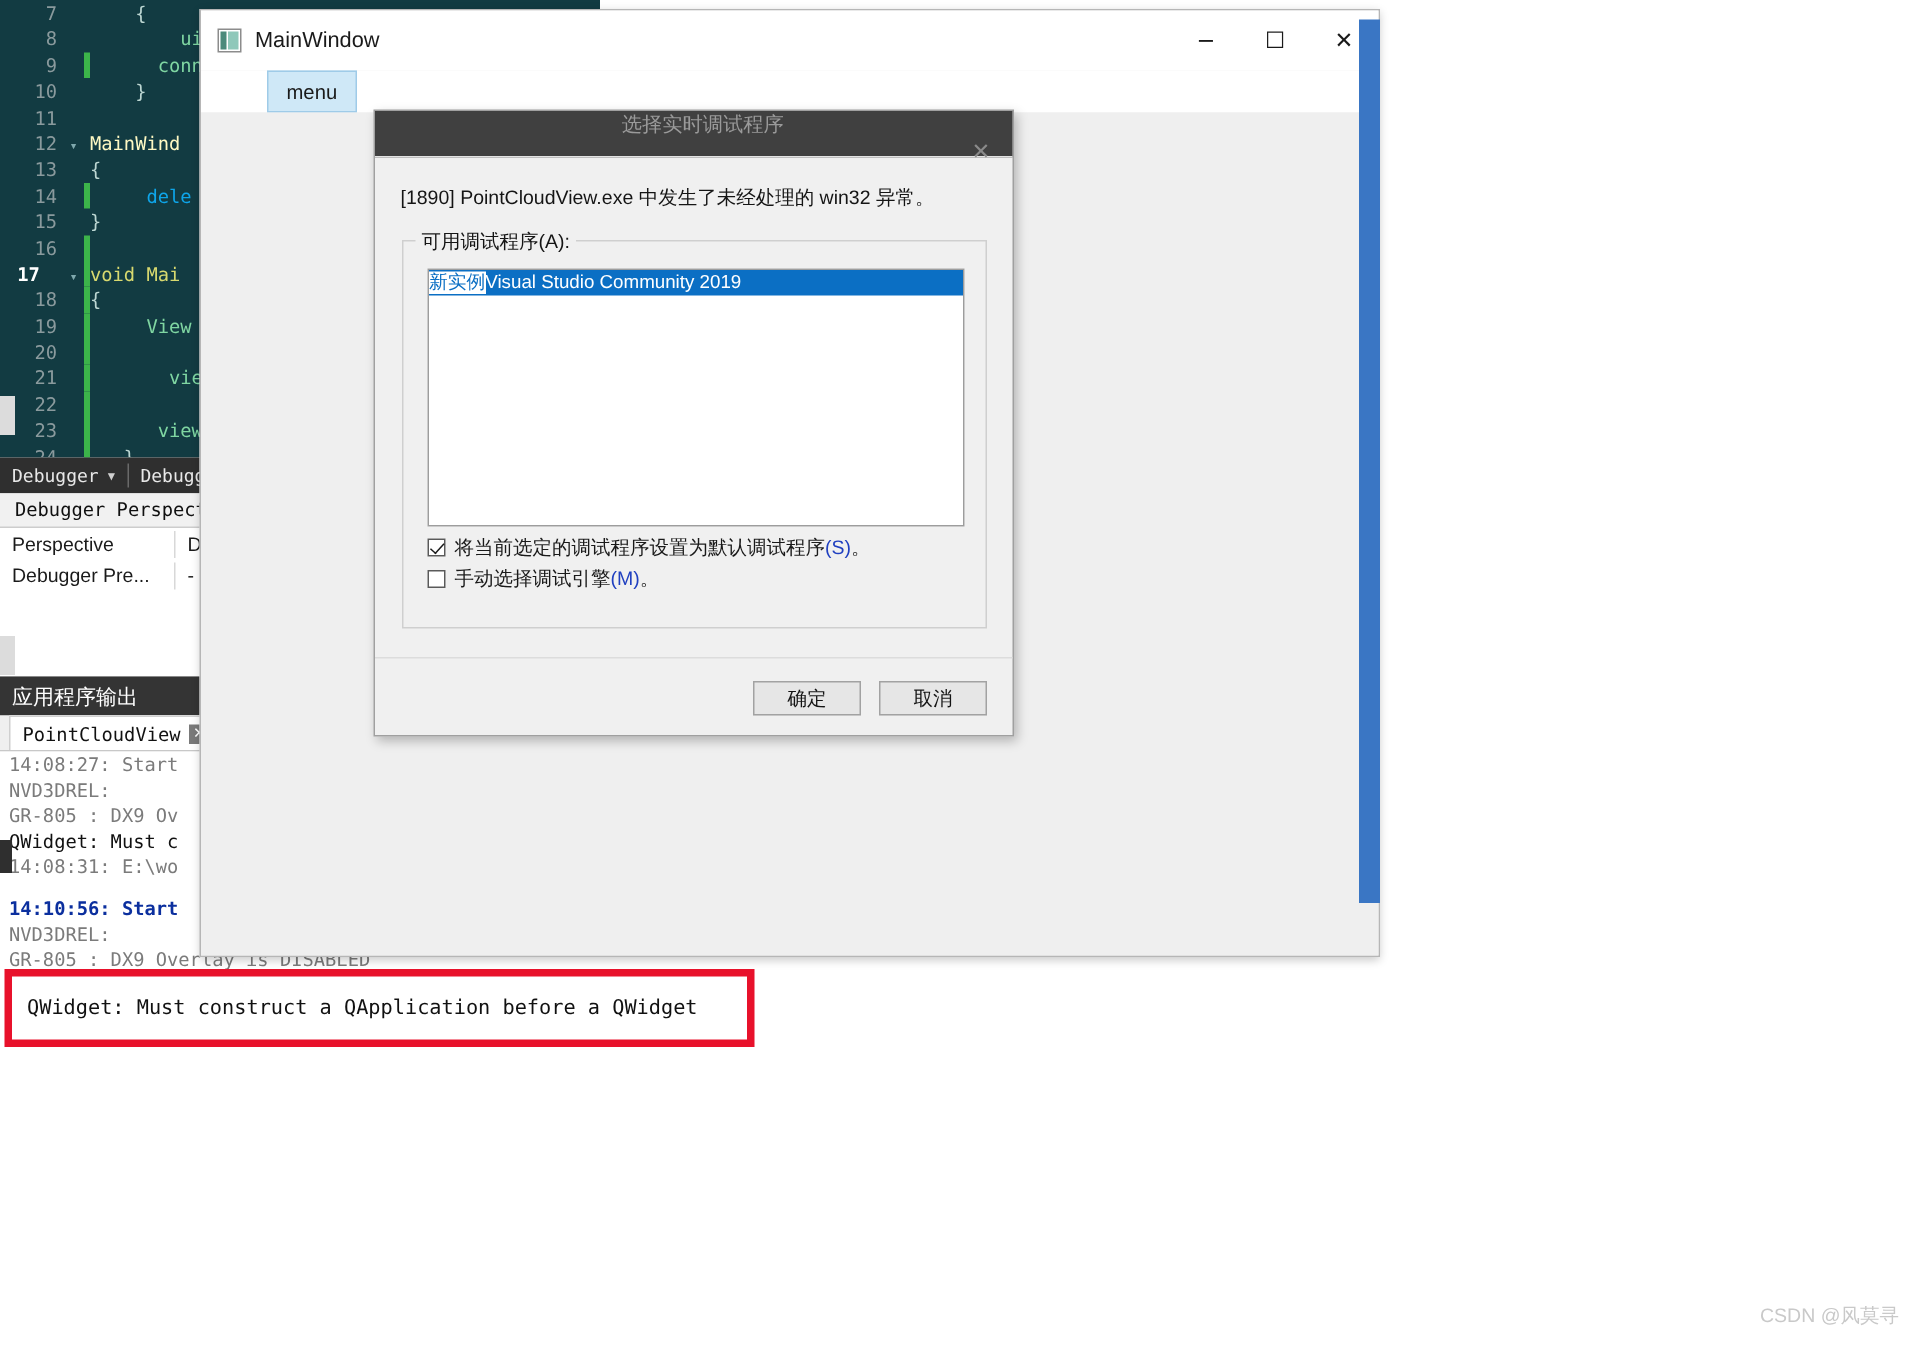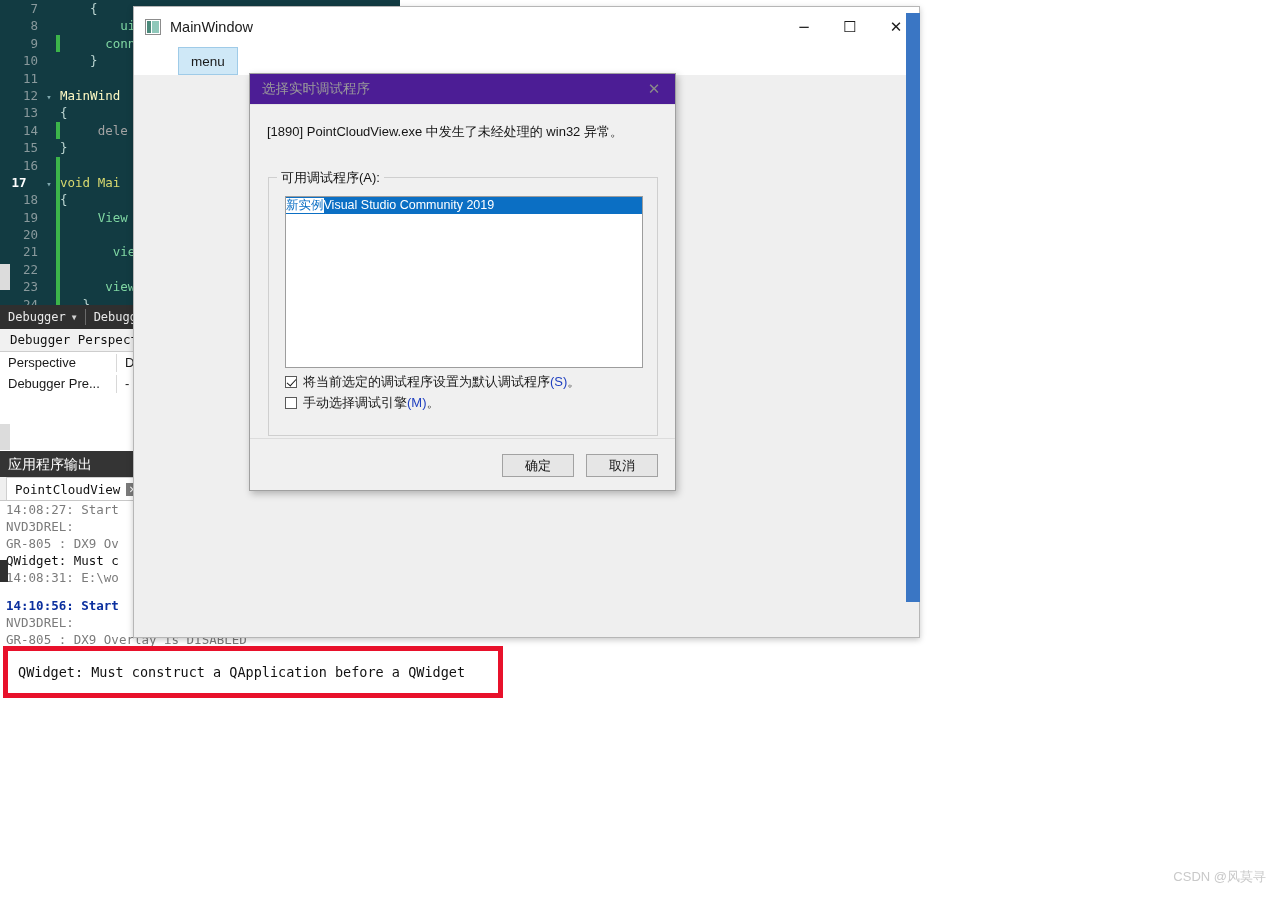--- a/index.html
+++ b/index.html
@@ -151,35 +151,35 @@
 
   
   .dialog {
     position: absolute; left: 249px; top: 73px; width: 427px; height: 418px;
     background: #f0f0f0;
     border: 1px solid #a0a0a0; box-sizing: border-box;
     box-shadow: 2px 3px 7px rgba(0,0,0,0.25);
     font-size: 13px; color: #1a1a1a;
   }
   .dlg-title {
-    height: 31px; background: #4c1d95; border-bottom: 1px solid #e3e3e3;
-    display: flex; align-items: center; box-sizing: border-box;
+    height: 31px; background: #404040; border-bottom: 1px solid #e3e3e3;
+    display: flex; align-items: center; box-sizing: border-box; flex-direction: column;
   }
   .dlg-title-text { padding-left: 12px; font-size: 13.5px; color: #9a9a9a; }
   .dlg-close {
     margin-left: auto; width: 42px; height: 30px;
     display: flex; align-items: center; justify-content: center;
     color: #8a8a8a; font-size: 15px; font-family: "DejaVu Sans", sans-serif;
   }
   .dlg-msg {
     position: absolute; left: 17px; top: 49px; font-size: 13px; color: #151515;
   }
   .group {
     position: absolute; left: 18px; top: 86px; width: 390px; height: 259px;
-    border: 1px solid #cfcfcf; box-sizing: border-box; margin-top: 17px;
+    border: 1px solid #cfcfcf; box-sizing: border-box;
   }
   .group-label {
     position: absolute; left: 8px; top: -9px; background: #f0f0f0;
     padding: 0 4px; font-size: 13px; color: #151515;
   }
   .listbox {
     position: absolute; left: 16px; top: 18px; width: 358px; height: 172px;
     background: #ffffff; border: 1px solid #9d9d9d; box-sizing: border-box;
     overflow: hidden;
   }
@@ -241,21 +241,21 @@
 
   <div class="ide-editor">
     <div id="code-lines">
         <div class="code-line"><span class="ln">7</span><span class="foldmark"></span><span class="chgbar"></span><span class="codetxt" style="color: rgb(188, 214, 210);">    {</span></div>
         <div class="code-line"><span class="ln">8</span><span class="foldmark"></span><span class="chgbar"></span><span class="codetxt" style="color: rgb(127, 214, 162);">        ui-&gt;</span></div>
         <div class="code-line"><span class="ln">9</span><span class="foldmark"></span><span class="chgbar on"></span><span class="codetxt" style="color: rgb(127, 214, 162);">      conne</span></div>
         <div class="code-line"><span class="ln">10</span><span class="foldmark"></span><span class="chgbar"></span><span class="codetxt" style="color: rgb(188, 214, 210);">    }</span></div>
         <div class="code-line"><span class="ln">11</span><span class="foldmark"></span><span class="chgbar"></span><span class="codetxt" style="color: rgb(188, 214, 210);"></span></div>
         <div class="code-line"><span class="ln">12</span><span class="foldmark">▾</span><span class="chgbar"></span><span class="codetxt" style="color: #fef9c3;">MainWind</span></div>
         <div class="code-line"><span class="ln">13</span><span class="foldmark"></span><span class="chgbar"></span><span class="codetxt" style="color: rgb(188, 214, 210);">{</span></div>
-        <div class="code-line"><span class="ln">14</span><span class="foldmark"></span><span class="chgbar on"></span><span class="codetxt" style="color: #a3a3a3; text-align: center;">     dele</span></div>
+        <div class="code-line"><span class="ln">14</span><span class="foldmark"></span><span class="chgbar on"></span><span class="codetxt" style="color: #0ea5e9; text-align: center;">     dele</span></div>
         <div class="code-line"><span class="ln">15</span><span class="foldmark"></span><span class="chgbar"></span><span class="codetxt" style="color: rgb(188, 214, 210);">}</span></div>
         <div class="code-line"><span class="ln">16</span><span class="foldmark"></span><span class="chgbar on"></span><span class="codetxt" style="color: rgb(188, 214, 210);"></span></div>
         <div class="code-line"><span class="ln cur">17</span><span class="foldmark">▾</span><span class="chgbar on"></span><span class="codetxt" style="color: rgb(216, 217, 111);">void Mai</span></div>
         <div class="code-line"><span class="ln">18</span><span class="foldmark"></span><span class="chgbar on"></span><span class="codetxt" style="color: rgb(188, 214, 210);">{</span></div>
         <div class="code-line"><span class="ln">19</span><span class="foldmark"></span><span class="chgbar on"></span><span class="codetxt" style="color: rgb(127, 214, 162);">     View</span></div>
         <div class="code-line"><span class="ln">20</span><span class="foldmark"></span><span class="chgbar on"></span><span class="codetxt" style="color: rgb(188, 214, 210);"></span></div>
         <div class="code-line"><span class="ln">21</span><span class="foldmark"></span><span class="chgbar on"></span><span class="codetxt" style="color: rgb(127, 214, 162);">       vie</span></div>
         <div class="code-line"><span class="ln">22</span><span class="foldmark"></span><span class="chgbar on"></span><span class="codetxt" style="color: rgb(188, 214, 210);"></span></div>
         <div class="code-line"><span class="ln">23</span><span class="foldmark"></span><span class="chgbar on"></span><span class="codetxt" style="color: rgb(127, 214, 162);">      view</span></div>
         <div class="code-line"><span class="ln">24</span><span class="foldmark"></span><span class="chgbar on"></span><span class="codetxt" style="color: rgb(188, 214, 210);">   }</span></div>

